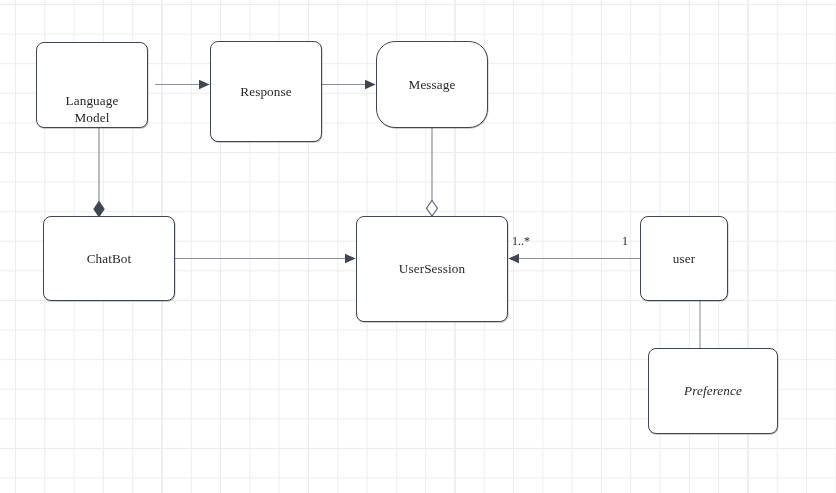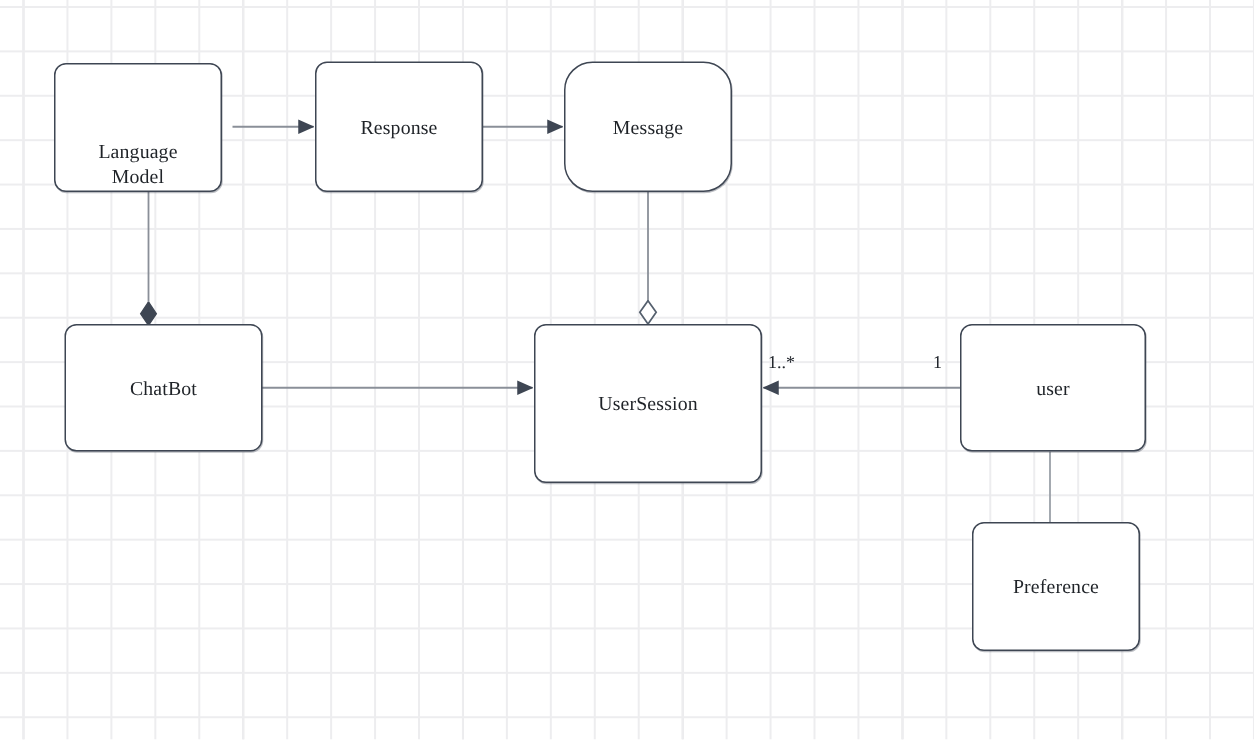--- a/index.html
+++ b/index.html
@@ -102,41 +102,41 @@
     <line x1="640" y1="258.5" x2="509" y2="258.5" stroke="#8a8f98" stroke-width="1.2" marker-end="url(#m-arrow)"></line>
 
     <line x1="700" y1="301" x2="700" y2="348" stroke="#9aa0a8" stroke-width="1.2"></line>
   </svg>
 
   <div class="node" style="left:36px; top:42px; width:112px; height:86px;align-items:flex-end;">
     <span class="node-label">Language
 Model</span>
   </div>
 
-  <div class="node" style="left:210px; top:41px; width:112px; height:87px;">
+  <div class="node" style="left:210px; top:41px; width:112px; height:101px;">
     <span class="node-label">Response</span>
   </div>
 
   <div class="node" style="left:376px; top:41px; width:112px; height:87px;border-radius:19px;">
     <span class="node-label">Message</span>
   </div>
 
   <div class="node" style="left:43px; top:216px; width:132px; height:85px;">
     <span class="node-label">ChatBot</span>
   </div>
 
   <div class="node" style="left:356px; top:216px; width:152px; height:106px;">
     <span class="node-label">UserSession</span>
   </div>
 
-  <div class="node" style="left:640px; top:216px; width:124px; height:85px;">
+  <div class="node" style="left:640px; top:216px; width:88px; height:85px;">
     <span class="node-label">user</span>
   </div>
 
-  <div class="node" style="left:648px; top:348px; width:112px; height:86px;">
+  <div class="node" style="left:648px; top:348px; width:130px; height:86px;font-style:italic;">
     <span class="node-label">Preference</span>
   </div>
 
   <div class="edge-label" style="left:512px; top:234px;">1..*</div>
 
   <div class="edge-label" style="left:622px; top:234px;">1</div>
 
 </div>
 
 </body></html>

